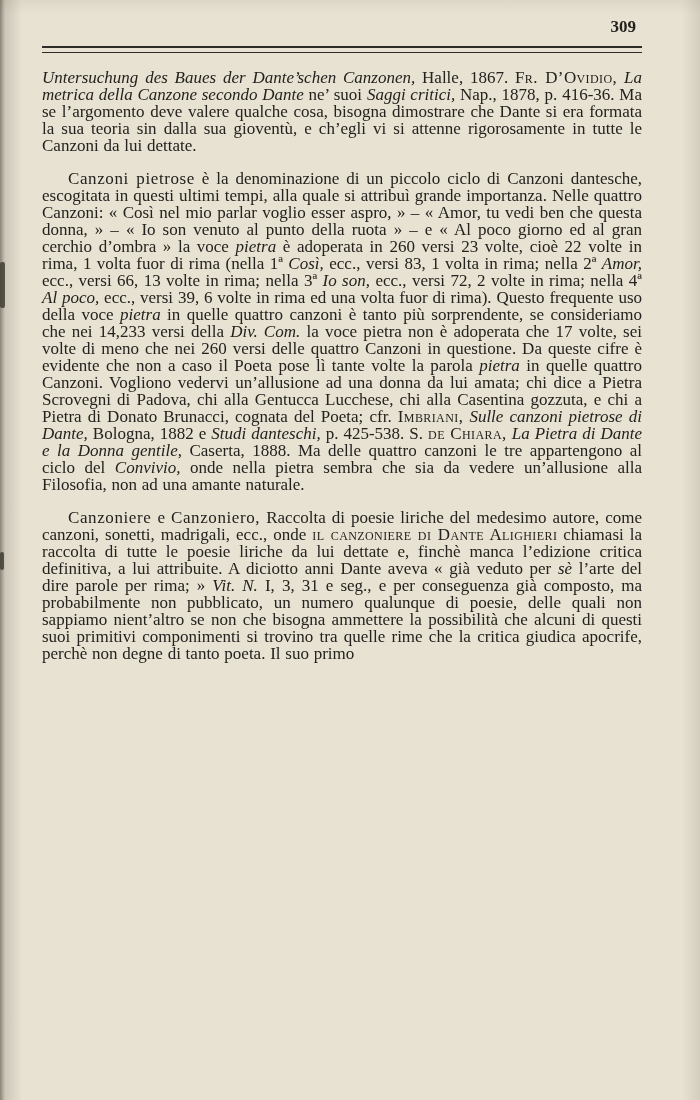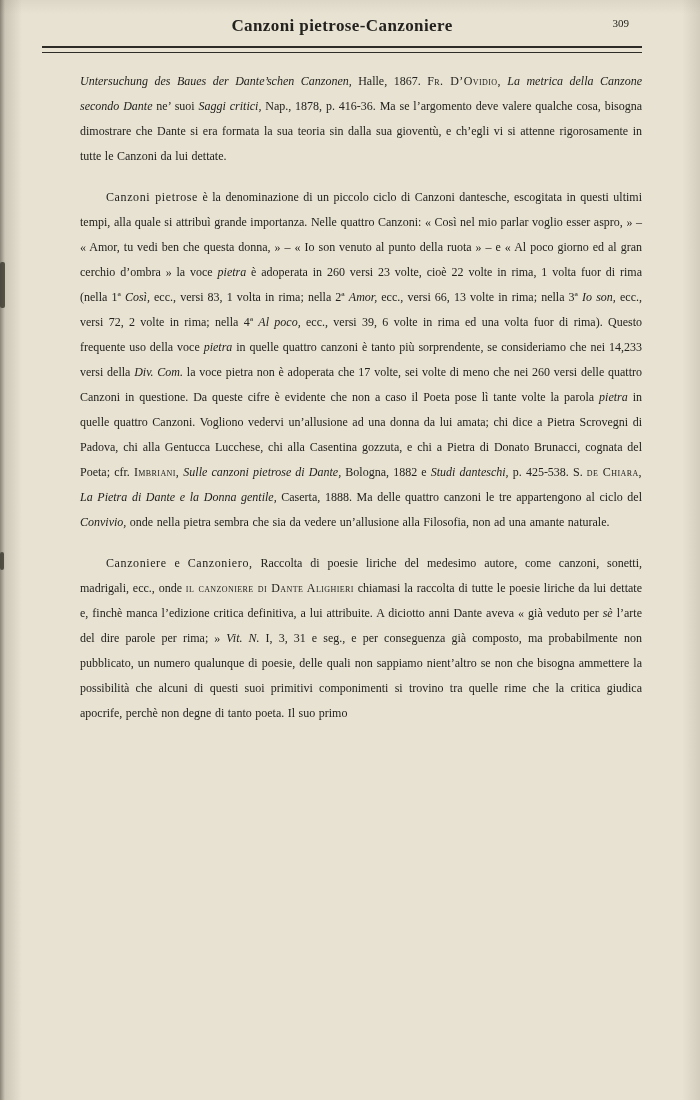--- a/index.html
+++ b/index.html
@@ -26,51 +26,49 @@
     position:absolute;left:42px;top:12px;width:600px;
   }
   .running-head{
     position:relative;height:26px;margin-top:4px;
   }
   .running-head .title{
     margin:0;text-align:center;
     font-size:17px;font-weight:700;letter-spacing:0.4px;
   }
   .running-head .folio{
-    position:absolute;right:13px;top:1px;
-    font-size:11px;font-weight:400;
+    position:absolute;right:6px;top:1px;
+    font-size:17px;font-weight:700;
   }
   .double-rule{
     height:4px;margin-top:4px;margin-bottom:16px;
     border-top:2px solid #2e2c27;
     border-bottom:1px solid #2e2c27;
   }
   .text-body{
-    font-size:12px;line-height:25px;text-align:justify;
+    font-size:17px;line-height:17px;text-align:justify;
     word-spacing:0.5px;
-    margin-left:38px;
   }
   .para{margin:0 0 16px 0;}
   .para.indent{text-indent:26px;}
   .para:last-child{margin-bottom:0;}
   .seg-n{font-style:normal;}
   .seg-i{font-style:italic;}
   .seg-b{font-weight:400;letter-spacing:0.6px;}
   .seg-sc{font-variant:small-caps;letter-spacing:0.4px;}
 </style>
 </head>
 <body>
 
 <div class="paper-shade"></div>
 <div class="edge-mark" style="left:0;top:262px;width:5px;height:46px;"></div>
 <div class="edge-mark" style="left:0;top:552px;width:4px;height:18px;"></div>
 
 <div class="page">
   <div class="running-head">
-    <h1 class="title">Canzoni pietrose-Canzoniere</h1>
     <span class="folio">309</span>
   </div>
   <div class="double-rule"></div>
   <div class="text-body">
       <p class="para"><span class="seg-i">Untersuchung des Baues der Dante’schen Canzonen,</span><span class="seg-n"> Halle, 1867. </span><span class="seg-sc">Fr. D’Ovidio,</span><span class="seg-i"> La metrica della Canzone secondo Dante</span><span class="seg-n"> ne’ suoi </span><span class="seg-i">Saggi critici,</span><span class="seg-n"> Nap., 1878, p. 416-36. Ma se l’argomento deve valere qualche cosa, bisogna dimostrare che Dante si era formata la sua teoria sin dalla sua gioventù, e ch’egli vi si attenne rigorosamente in tutte le Canzoni da lui dettate.</span></p>
       <p class="para indent"><span class="seg-b">Canzoni pietrose</span><span class="seg-n"> è la denominazione di un piccolo ciclo di Canzoni dantesche, escogitata in questi ultimi tempi, alla quale si attribuì grande importanza. Nelle quattro Canzoni: « Così nel mio parlar voglio esser aspro, » – « Amor, tu vedi ben che questa donna, » – « Io son venuto al punto della ruota » – e « Al poco giorno ed al gran cerchio d’ombra » la voce </span><span class="seg-i">pietra</span><span class="seg-n"> è adoperata in 260 versi 23 volte, cioè 22 volte in rima, 1 volta fuor di rima (nella 1ª </span><span class="seg-i">Così,</span><span class="seg-n"> ecc., versi 83, 1 volta in rima; nella 2ª </span><span class="seg-i">Amor,</span><span class="seg-n"> ecc., versi 66, 13 volte in rima; nella 3ª </span><span class="seg-i">Io son,</span><span class="seg-n"> ecc., versi 72, 2 volte in rima; nella 4ª </span><span class="seg-i">Al poco,</span><span class="seg-n"> ecc., versi 39, 6 volte in rima ed una volta fuor di rima). Questo frequente uso della voce </span><span class="seg-i">pietra</span><span class="seg-n"> in quelle quattro canzoni è tanto più sorprendente, se consideriamo che nei 14,233 versi della </span><span class="seg-i">Div. Com.</span><span class="seg-n"> la voce pietra non è adoperata che 17 volte, sei volte di meno che nei 260 versi delle quattro Canzoni in questione. Da queste cifre è evidente che non a caso il Poeta pose lì tante volte la parola </span><span class="seg-i">pietra</span><span class="seg-n"> in quelle quattro Canzoni. Vogliono vedervi un’allusione ad una donna da lui amata; chi dice a Pietra Scrovegni di Padova, chi alla Gentucca Lucchese, chi alla Casentina gozzuta, e chi a Pietra di Donato Brunacci, cognata del Poeta; cfr. </span><span class="seg-sc">Imbriani,</span><span class="seg-i"> Sulle canzoni pietrose di Dante,</span><span class="seg-n"> Bologna, 1882 e </span><span class="seg-i">Studi danteschi,</span><span class="seg-n"> p. 425-538. S. </span><span class="seg-sc">de Chiara,</span><span class="seg-i"> La Pietra di Dante e la Donna gentile,</span><span class="seg-n"> Caserta, 1888. Ma delle quattro canzoni le tre appartengono al ciclo del </span><span class="seg-i">Convivio,</span><span class="seg-n"> onde nella pietra sembra che sia da vedere un’allusione alla Filosofia, non ad una amante naturale.</span></p>
       <p class="para indent"><span class="seg-b">Canzoniere</span><span class="seg-n"> e </span><span class="seg-b">Canzoniero,</span><span class="seg-n"> Raccolta di poesie liriche del medesimo autore, come canzoni, sonetti, madrigali, ecc., onde </span><span class="seg-sc">il canzoniere di Dante Alighieri</span><span class="seg-n"> chiamasi la raccolta di tutte le poesie liriche da lui dettate e, finchè manca l’edizione critica definitiva, a lui attribuite. A diciotto anni Dante aveva « già veduto per </span><span class="seg-i">sè</span><span class="seg-n"> l’arte del dire parole per rima; » </span><span class="seg-i">Vit. N.</span><span class="seg-n"> I, 3, 31 e seg., e per conseguenza già composto, ma probabilmente non pubblicato, un numero qualunque di poesie, delle quali non sappiamo nient’altro se non che bisogna ammettere la possibilità che alcuni di questi suoi primitivi componimenti si trovino tra quelle rime che la critica giudica apocrife, perchè non degne di tanto poeta. Il suo primo</span></p>
     </div>
 </div>
 

